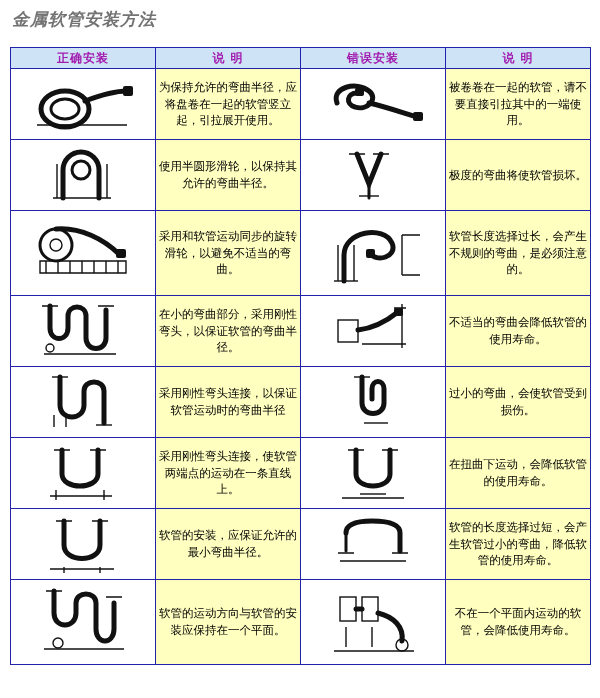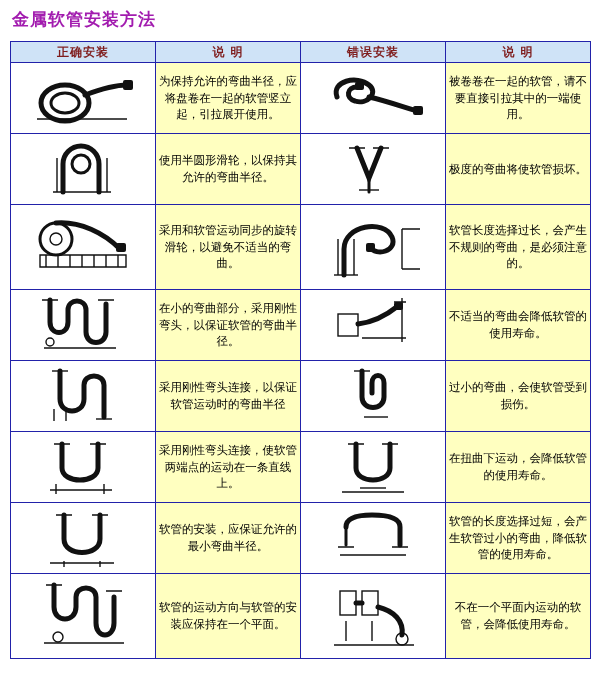--- a/index.html
+++ b/index.html
@@ -18,37 +18,38 @@
     width: 600px;
     height: 698px;
     position: relative;
     box-sizing: border-box;
     padding: 6px 10px 0 10px;
   }
   .doc-title {
     font-size: 17px;
     font-weight: bold;
     letter-spacing: 1px;
-    margin: 2px 0 10px 2px;
-    color: #a21caf;
+    margin: 2px 0 16px 2px;
+    color: #737373;
+    font-style: italic;
   }
   table.hose-table {
     border-collapse: collapse;
     width: 580px;
     table-layout: fixed;
     border: 1px solid #1b1b8f;
   }
   table.hose-table td, table.hose-table th {
     border: 1px solid #2222aa;
     padding: 0;
     vertical-align: middle;
   }
   thead th {
     background: #cfe3f7;
-    color: #7f1d1d;
+    color: #a21caf;
     font-size: 12px;
     font-weight: bold;
     height: 20px;
     letter-spacing: 1px;
   }
   col.c-img { width: 145px; }
   col.c-txt { width: 145px; }
   td.img-cell {
     background: #ffffff;
     text-align: center;

